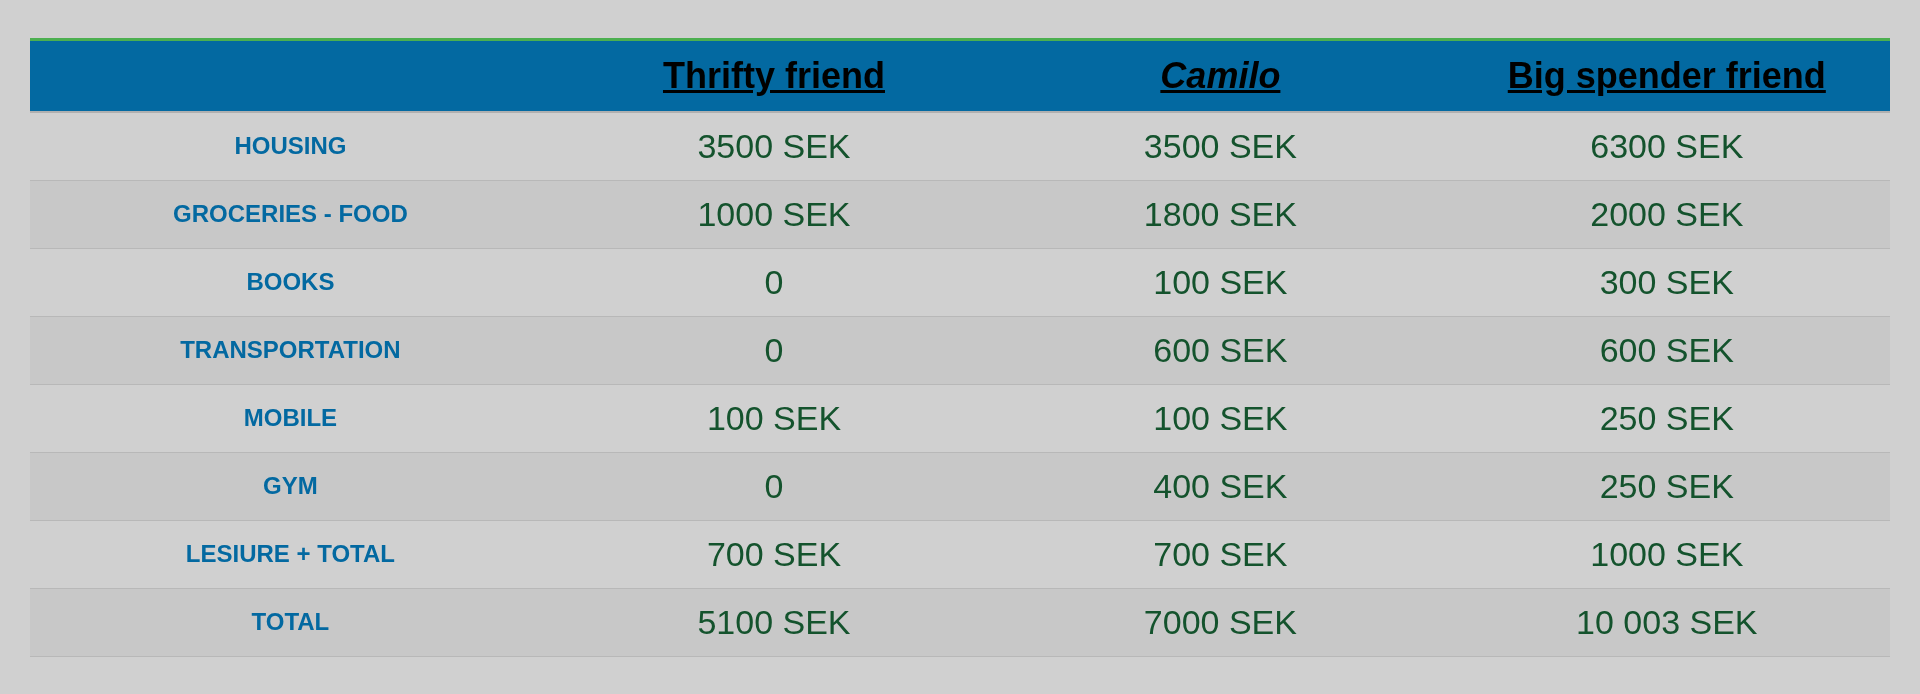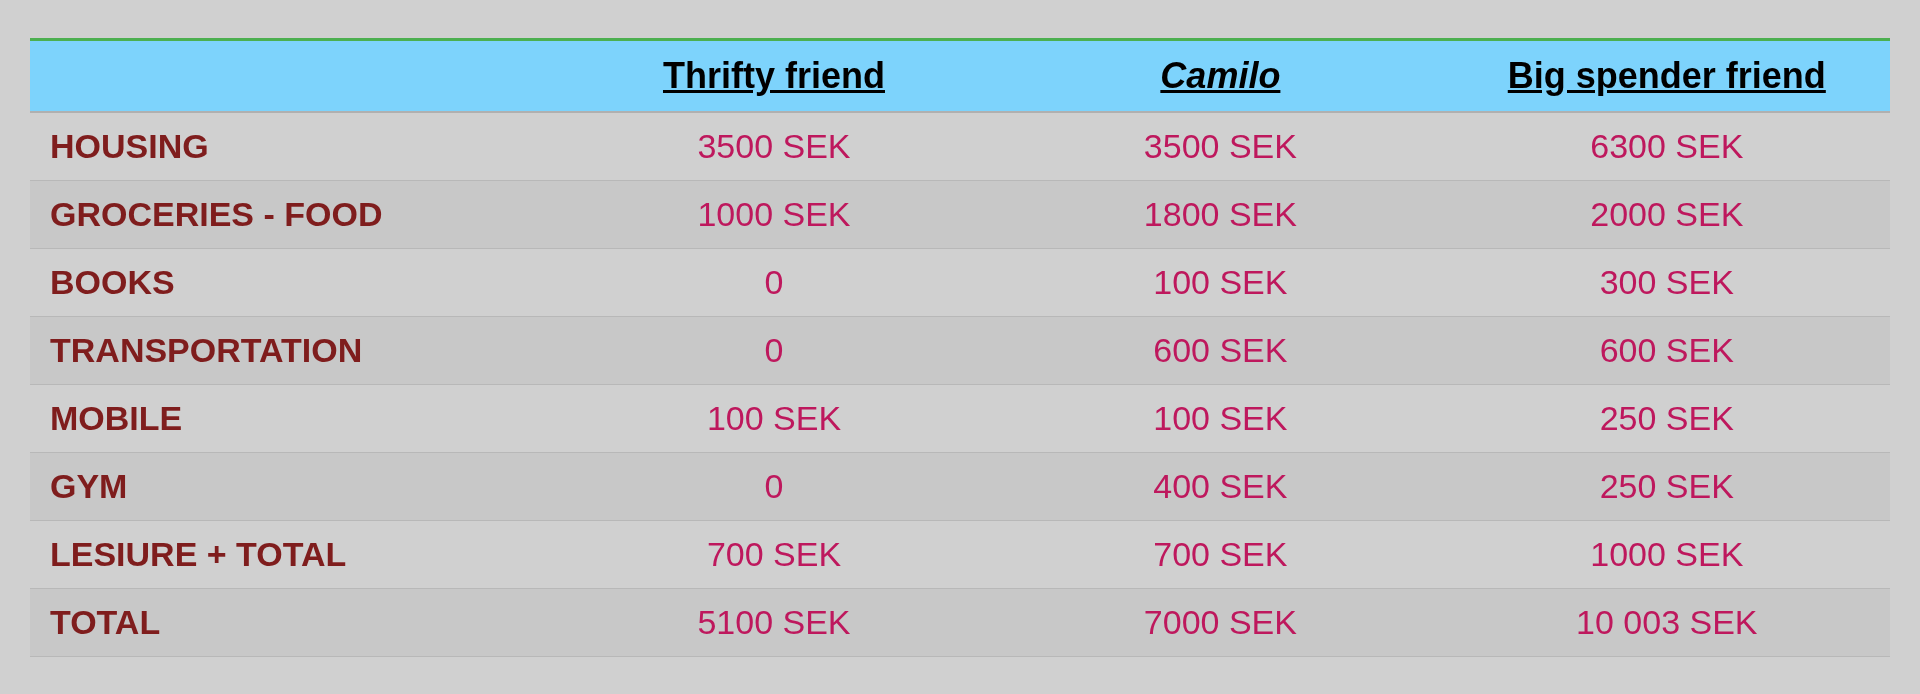--- a/index.html
+++ b/index.html
@@ -28,21 +28,21 @@
       border-collapse: collapse;
       background-color: #d3d3d3;
     }
 
     thead tr th {
       padding: 14px 20px;
       font-size: 36px;
       font-weight: bold;
       text-decoration: underline;
       text-align: center;
-      background-color: #7dd3fc;
+      background-color: #0369a1;
       border-bottom: 2px solid #b0b0b0;
     }
 
     thead tr th:first-child {
       text-align: left;
       text-decoration: none;
     }
 
     tbody tr {
       border-bottom: 1px solid #b8b8b8;
@@ -53,28 +53,28 @@
     }
 
     tbody tr:nth-child(even) {
       background-color: #c8c8c8;
     }
 
     tbody tr td {
       padding: 14px 20px;
       font-size: 34px;
       text-align: center;
-      color: #be185d;
+      color: #14532d;
     }
 
     tbody tr td:first-child {
-      text-align: left;
+      text-align: center;
       font-weight: bold;
-      font-size: 34px;
-      color: #7f1d1d;
+      font-size: 24px;
+      color: #0369a1;
     }
 
     .col-label {
       width: 28%;
     }
     .col-thrifty {
       width: 24%;
     }
     .col-camilo {
       width: 24%;

